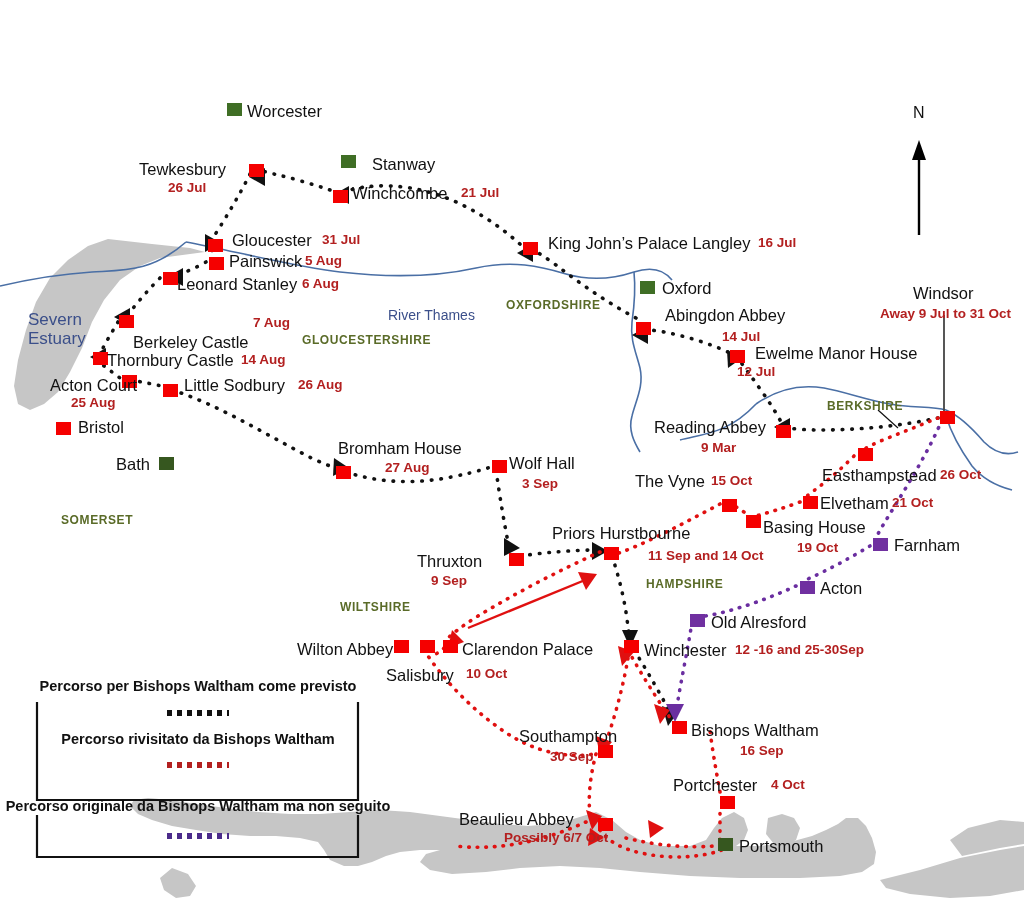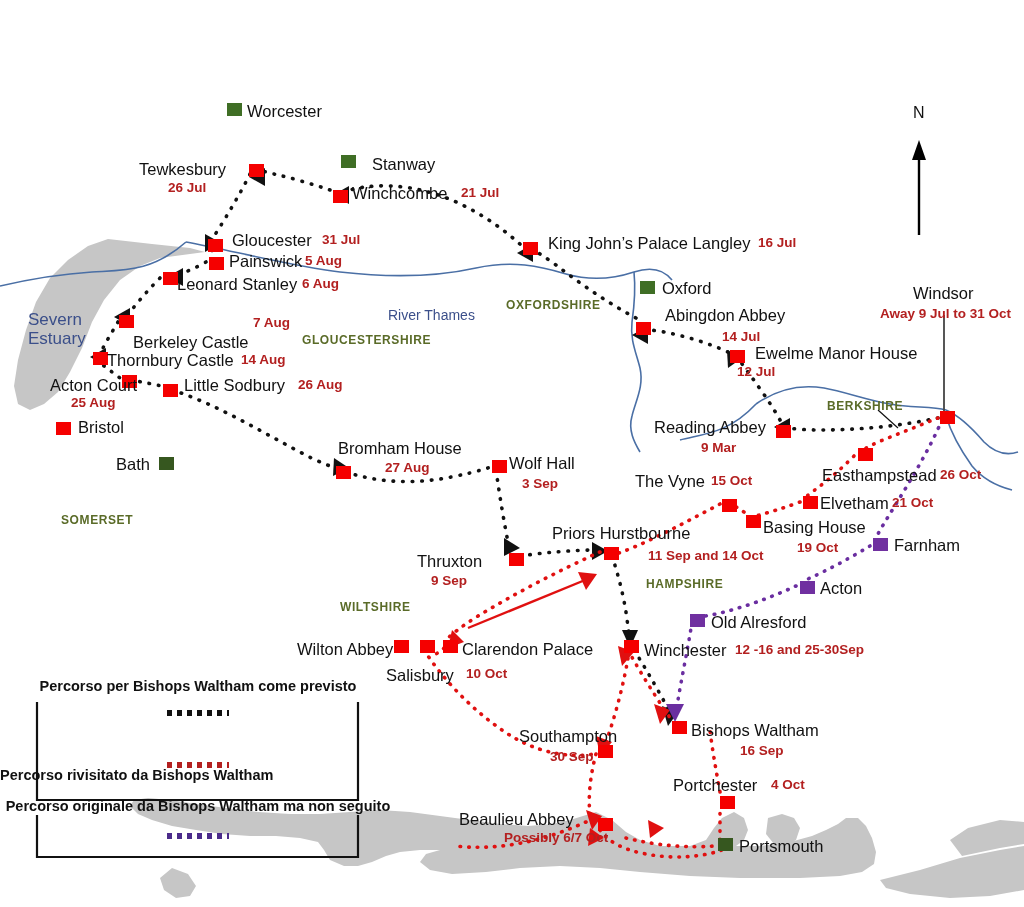--- a/index.html
+++ b/index.html
@@ -284,19 +284,19 @@
       <div class="mk red" style="left: 598px; top: 818px;"></div>
       <div class="lbl place" style="left: 459px; top: 811px;">Beaulieu Abbey</div>
       <div class="lbl date" style="left: 469px; top: 831px; padding-left: 35px;">Possibly 6/7 Oct</div>
       <div class="mk dgreen" style="left: 718px; top: 838px;"></div>
       <div class="lbl place" style="left: 739px; top: 838px;">Portsmouth</div>
     </div>
 
   <div id="legend-layer">
       <div class="legend-text" style="top: 678px; left: 0px; width: 396px; text-align: center;">Percorso per Bishops Waltham come previsto</div>
       <div style="position: absolute; left: 167px; top: 710px; width: 62px; height: 6px; background-image: repeating-linear-gradient(to right, rgb(17, 17, 17) 0px, rgb(17, 17, 17) 5px, transparent 5px, transparent 10px);"></div>
-      <div class="legend-text" style="top: 767px; left: 0px; width: 396px; text-align: left;">Percorso rivisitato da Bishops Waltham</div>
+      <div class="legend-text" style="top: 731px; left: 0px; width: 396px; text-align: center;">Percorso rivisitato da Bishops Waltham</div>
       <div style="position: absolute; left: 167px; top: 762px; width: 62px; height: 6px; background-image: repeating-linear-gradient(to right, rgb(179, 32, 32) 0px, rgb(179, 32, 32) 5px, transparent 5px, transparent 10px);"></div>
       <div class="legend-text" style="top: 798px; left: 0px; width: 396px; text-align: center;">Percorso originale da Bishops Waltham ma non seguito</div>
       <div style="position: absolute; left: 167px; top: 833px; width: 62px; height: 6px; background-image: repeating-linear-gradient(to right, rgb(75, 43, 138) 0px, rgb(75, 43, 138) 5px, transparent 5px, transparent 10px);"></div>
     </div>
 
 </div>
 
 </body></html>

